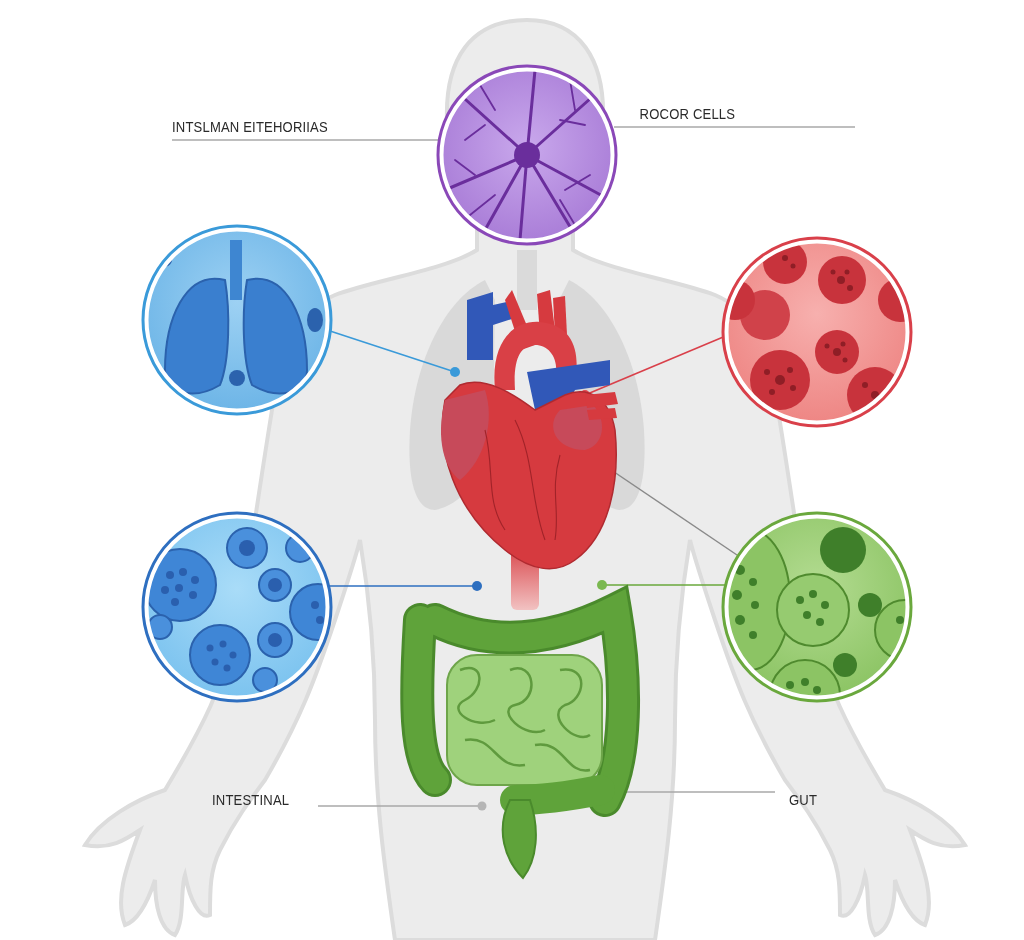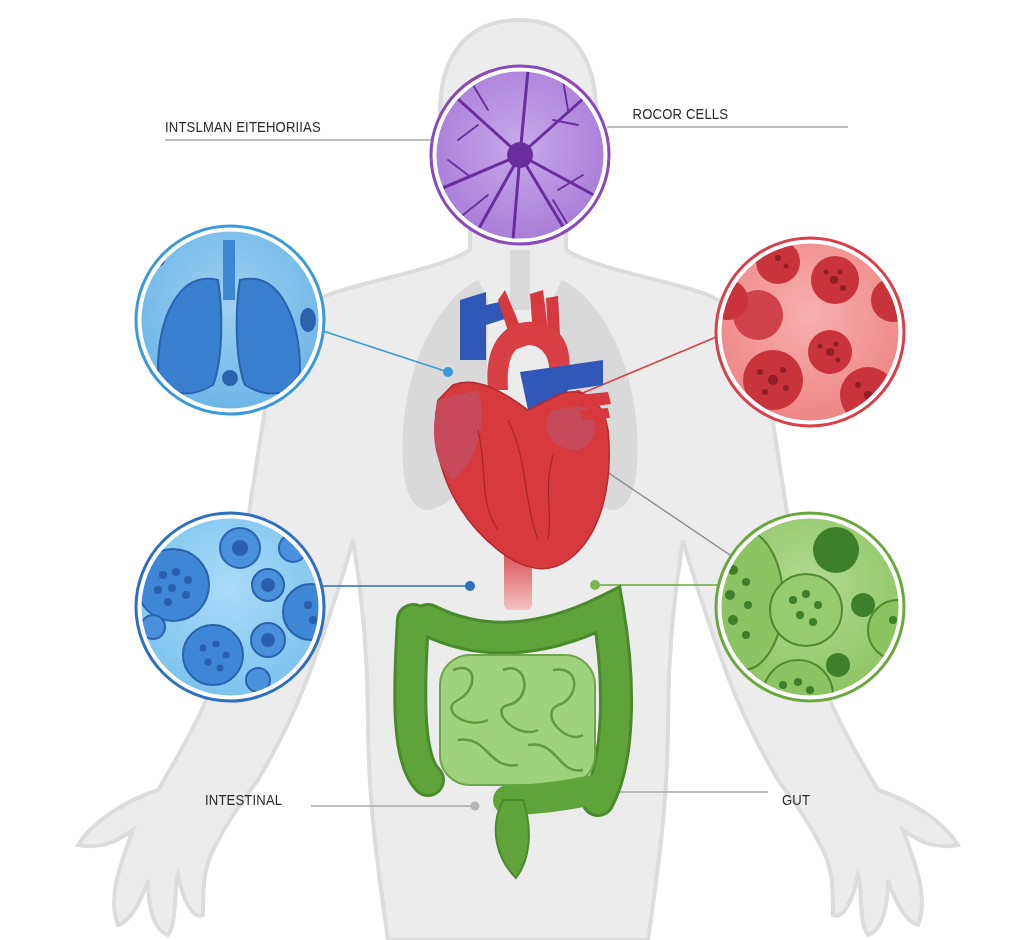--- a/index.html
+++ b/index.html
@@ -1,17 +1,17 @@
 <!DOCTYPE html>
 <html><head>
 <meta charset="utf-8">
 <style>
   html, body { margin: 0; padding: 0; background: #ffffff; }
   body { width: 1024px; height: 940px; position: relative; overflow: hidden; font-family: "Liberation Sans", sans-serif; }
-  #stage { position: absolute; left: 8px; top: 0; width: 904px; height: 940px; }
+  #stage { position: absolute; left: 15px; top: 0; width: 904px; height: 940px; }
   .label { position: absolute; font-family: "Liberation Sans", sans-serif; font-size: 14.5px; color: #2a2a2a; letter-spacing: 0.2px; transform: scaleX(0.9); transform-origin: left center; white-space: nowrap; }
   .label.right { transform-origin: right center; text-align: right; }
 </style>
 </head>
 <body>
 
 <div id="stage">
 <svg width="1024" height="940" viewBox="0 0 1024 940" xmlns="http://www.w3.org/2000/svg">
   <defs>
     <clipPath id="c-neuron">

